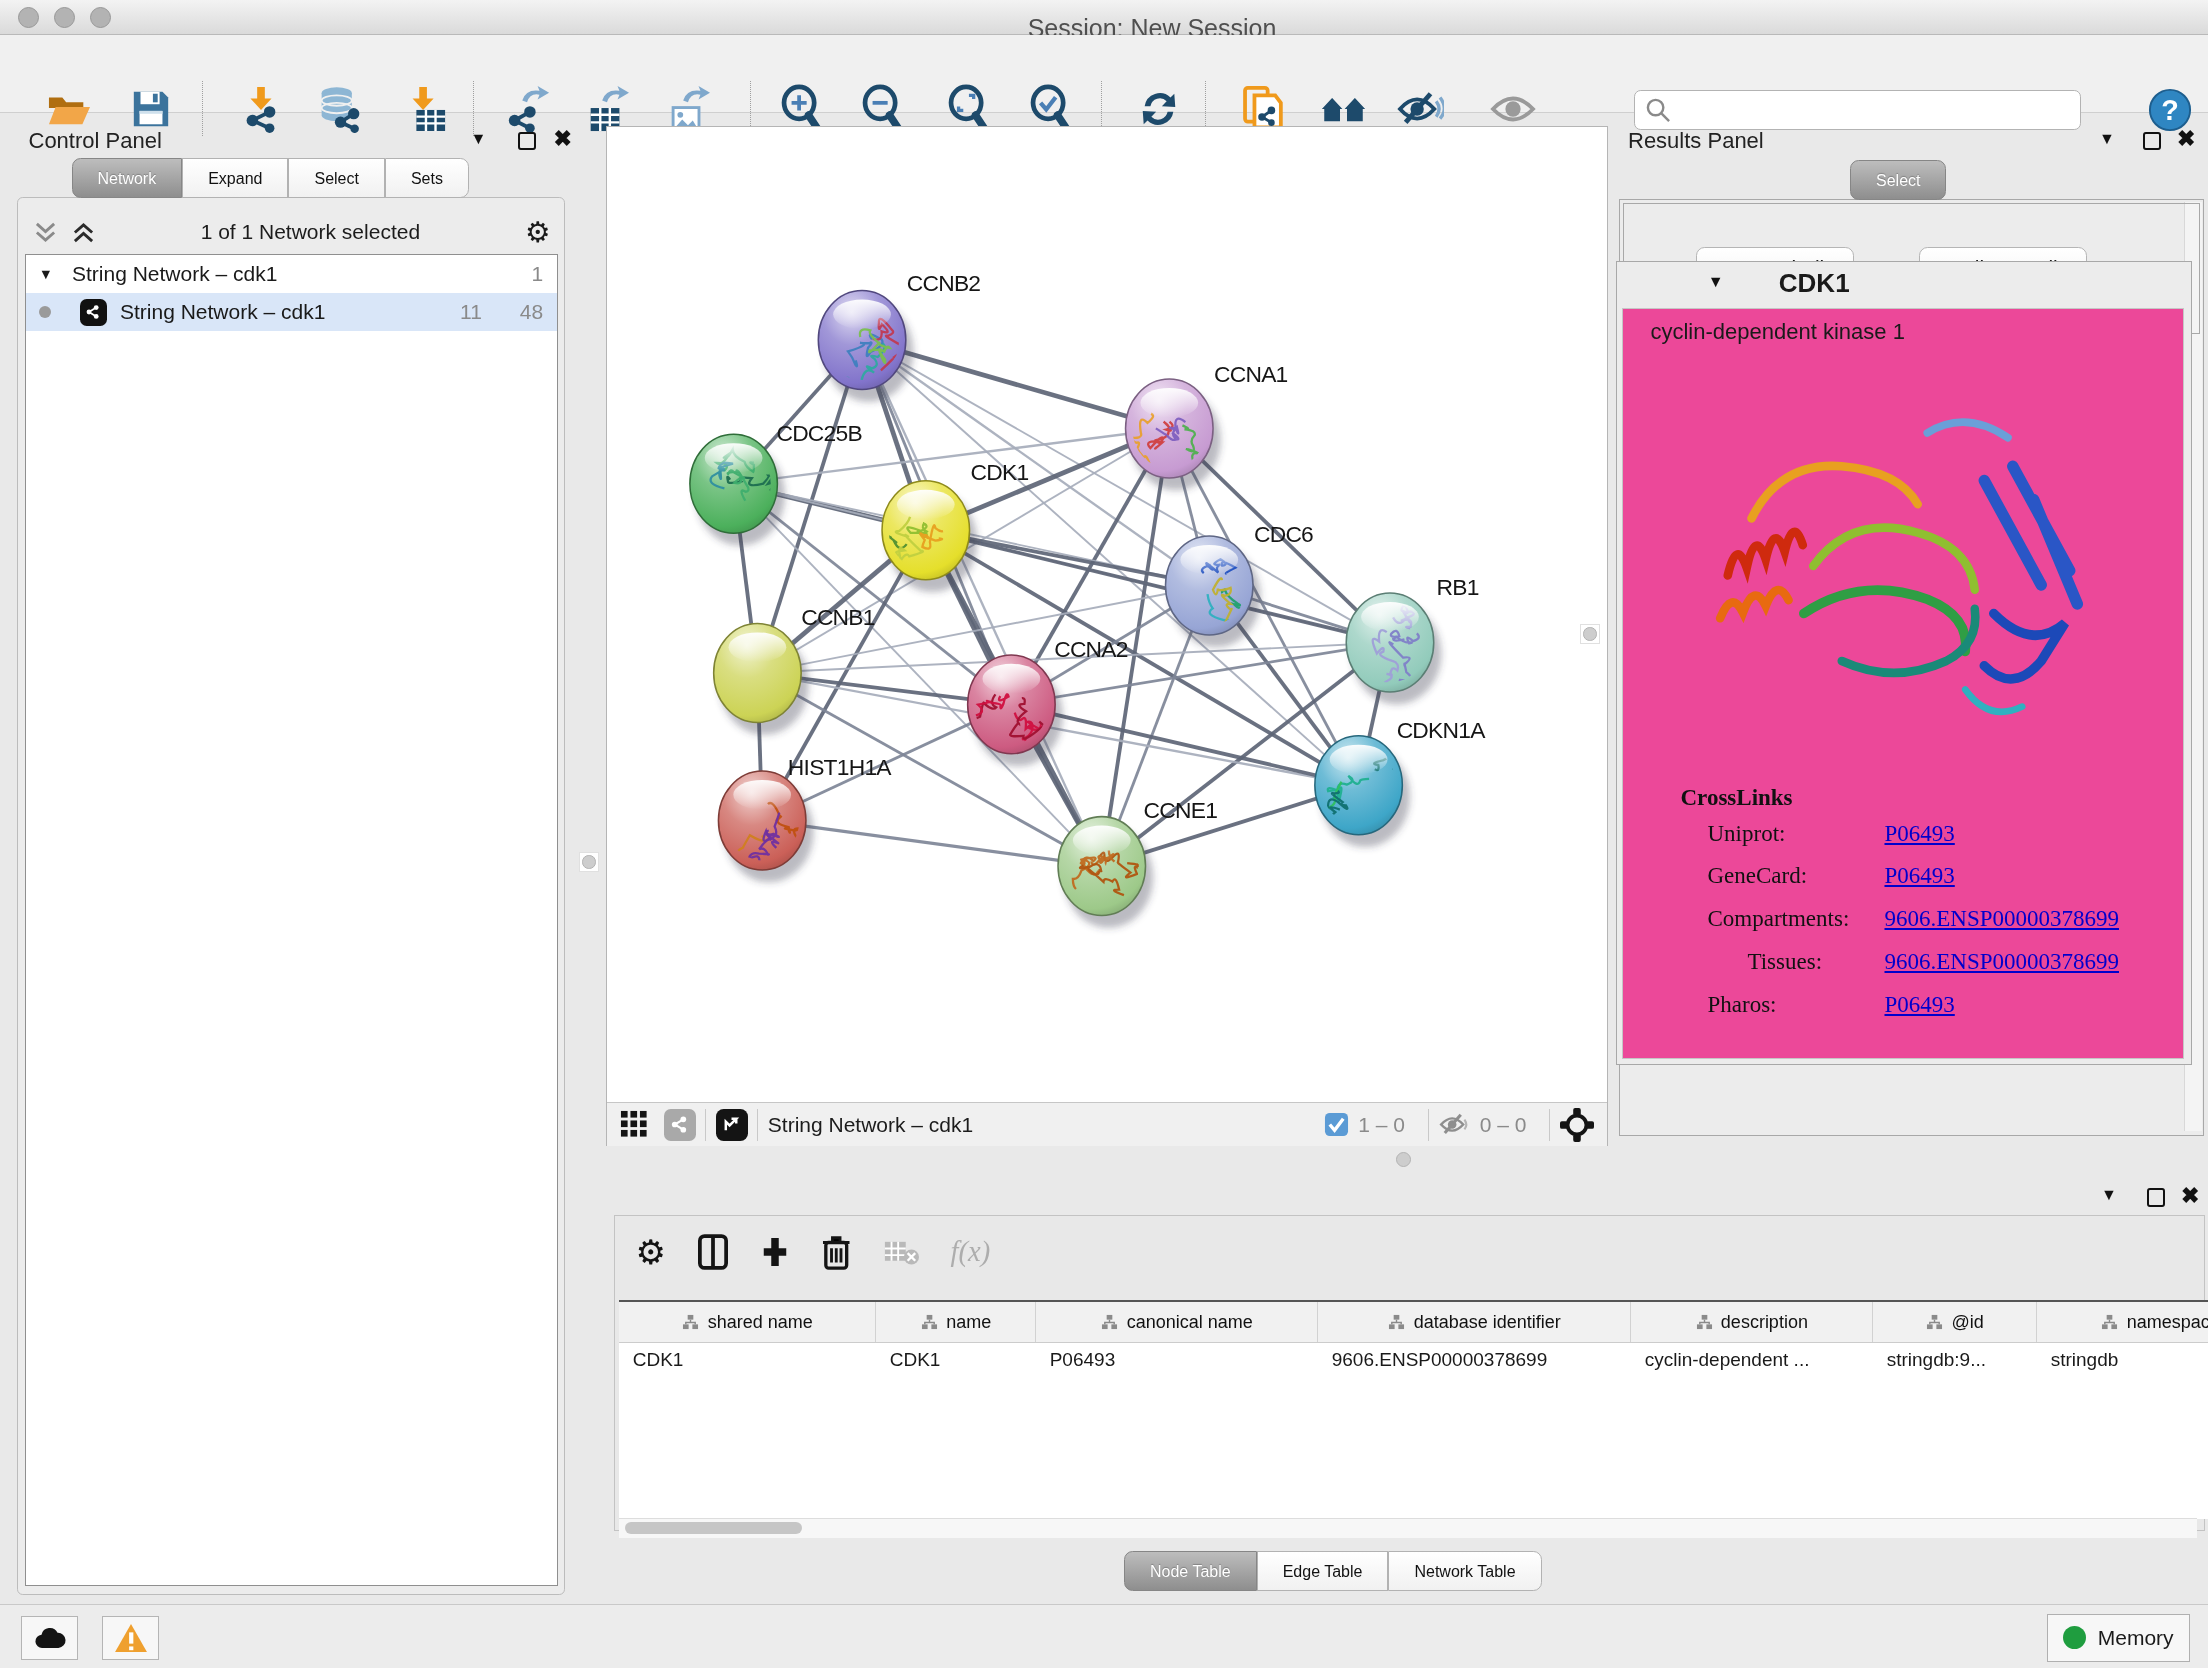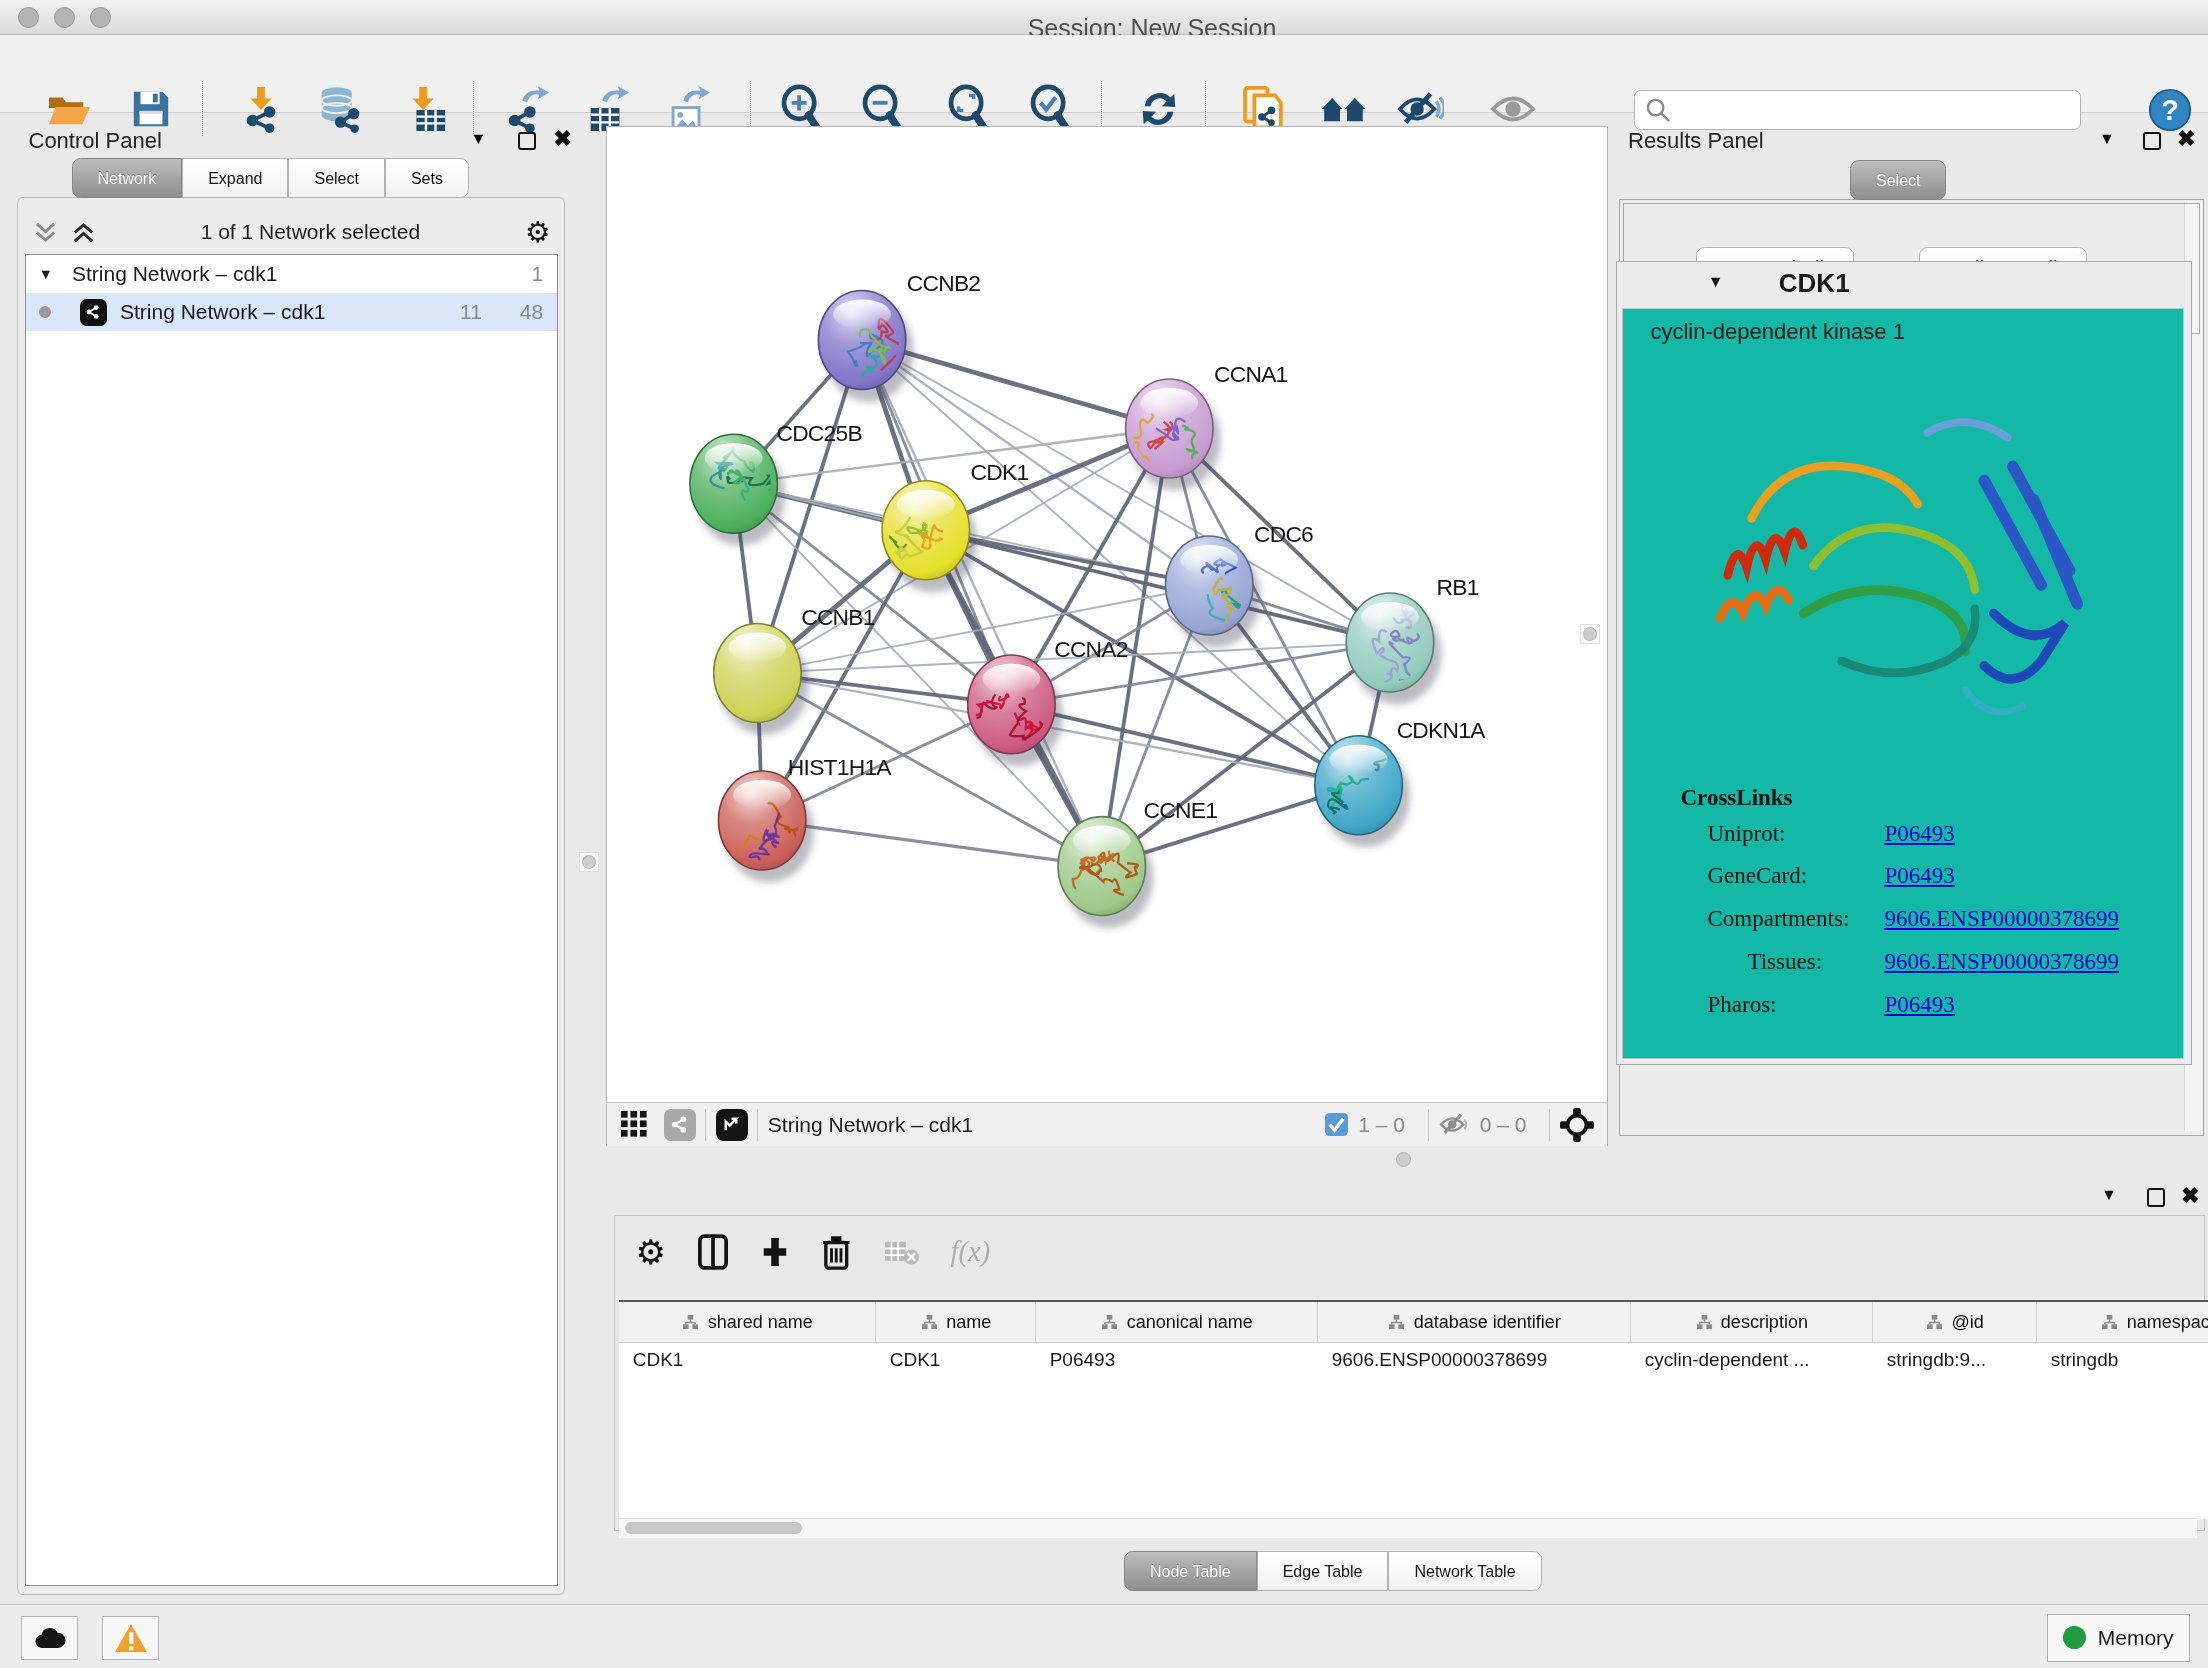--- a/index.html
+++ b/index.html
@@ -43,21 +43,21 @@
   .netbar{left:0px;top:975px;width:1000px;height:43px;background:#f0f0f0;border-top:1px solid #c6c6c6;
           display:flex;align-items:center;font-size:21px;color:#8a8a8a;}
   .nbsep{width:0;height:32px;border-left:1px solid #c9c9c9;margin:0 9.5px;}
   .blackbtn{width:32px;height:32px;background:#141414;border-radius:7.6px;display:flex;align-items:center;justify-content:center;}
   
   .rpanel{left:1612px;top:126px;width:596px;height:1010px;}
   .rbox{left:6.7px;top:73px;width:583px;height:935px;border:1px solid #a8a8a8;background:#ececec;}
   .rbtn{height:40px;padding:0 28.5px;background:linear-gradient(#ffffff,#f3f3f3);border:1px solid #b5b5b5;
         border-radius:8.6px;font-size:21px;display:inline-flex;align-items:center;}
   .rcard{left:3.8px;top:135px;width:574px;height:802px;border:1px solid #a8a8a8;background:#ececec;}
-  .rinner{left:5.7px;top:46px;width:560px;height:749px;border:1px solid #c6c6c6;background:#14b8a6;}
+  .rinner{left:5.7px;top:46px;width:560px;height:749px;border:1px solid #c6c6c6;background:#ec4899;}
   .xl{font-family:"Liberation Serif",serif;font-size:23px;color:#111;}
   .xl a{color:#0000cc;}
   .scrolltrack{background:#f4f4f4;border-left:1px solid #d8d8d8;}
   
   .tpanel{left:606px;top:1175px;width:1603px;height:423px;}
   .tbox{left:7.6px;top:40px;width:1589px;height:314px;border:1px solid #c3c3c3;background:#e8e8e8;}
   .ttable{left:4.8px;top:84px;width:1818px;height:217px;background:#fff;border-top:2.9px solid #555;
           overflow:hidden;}
   .hrow{display:flex;height:40px;background:#f1f1f1;border-bottom:1px solid #cccccc;}
   .hcell{display:flex;align-items:center;justify-content:center;gap:8.6px;font-size:18px;color:#111;

